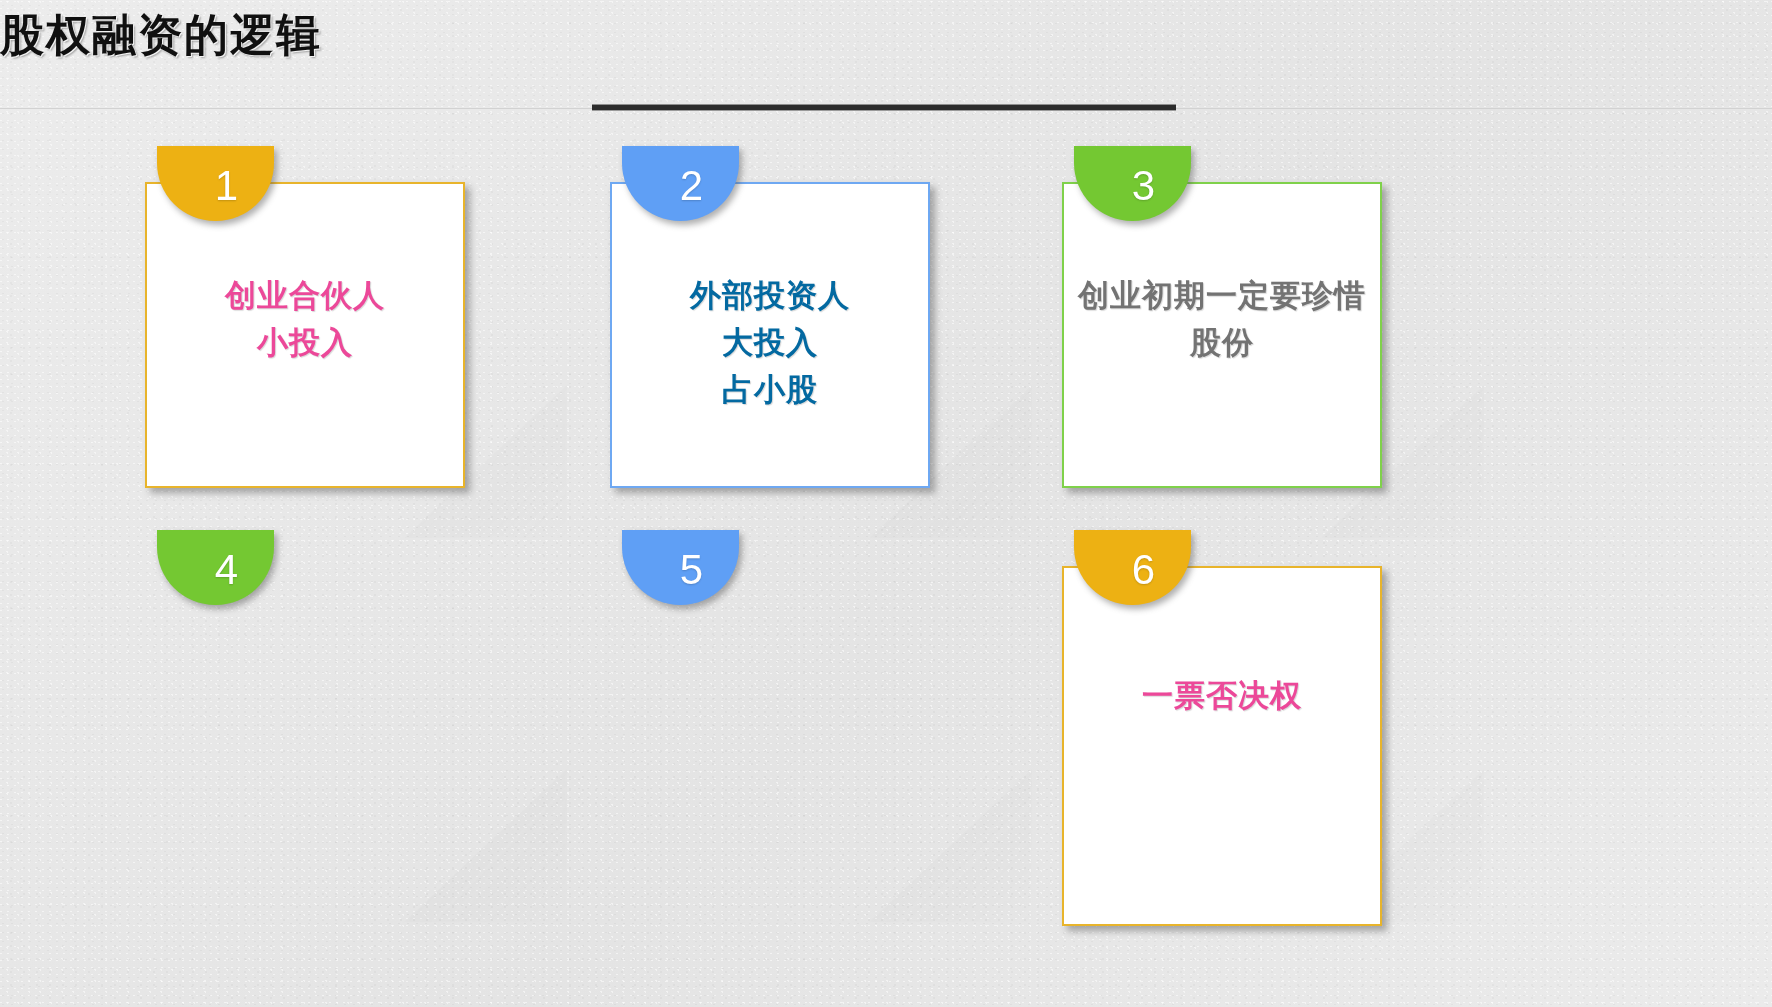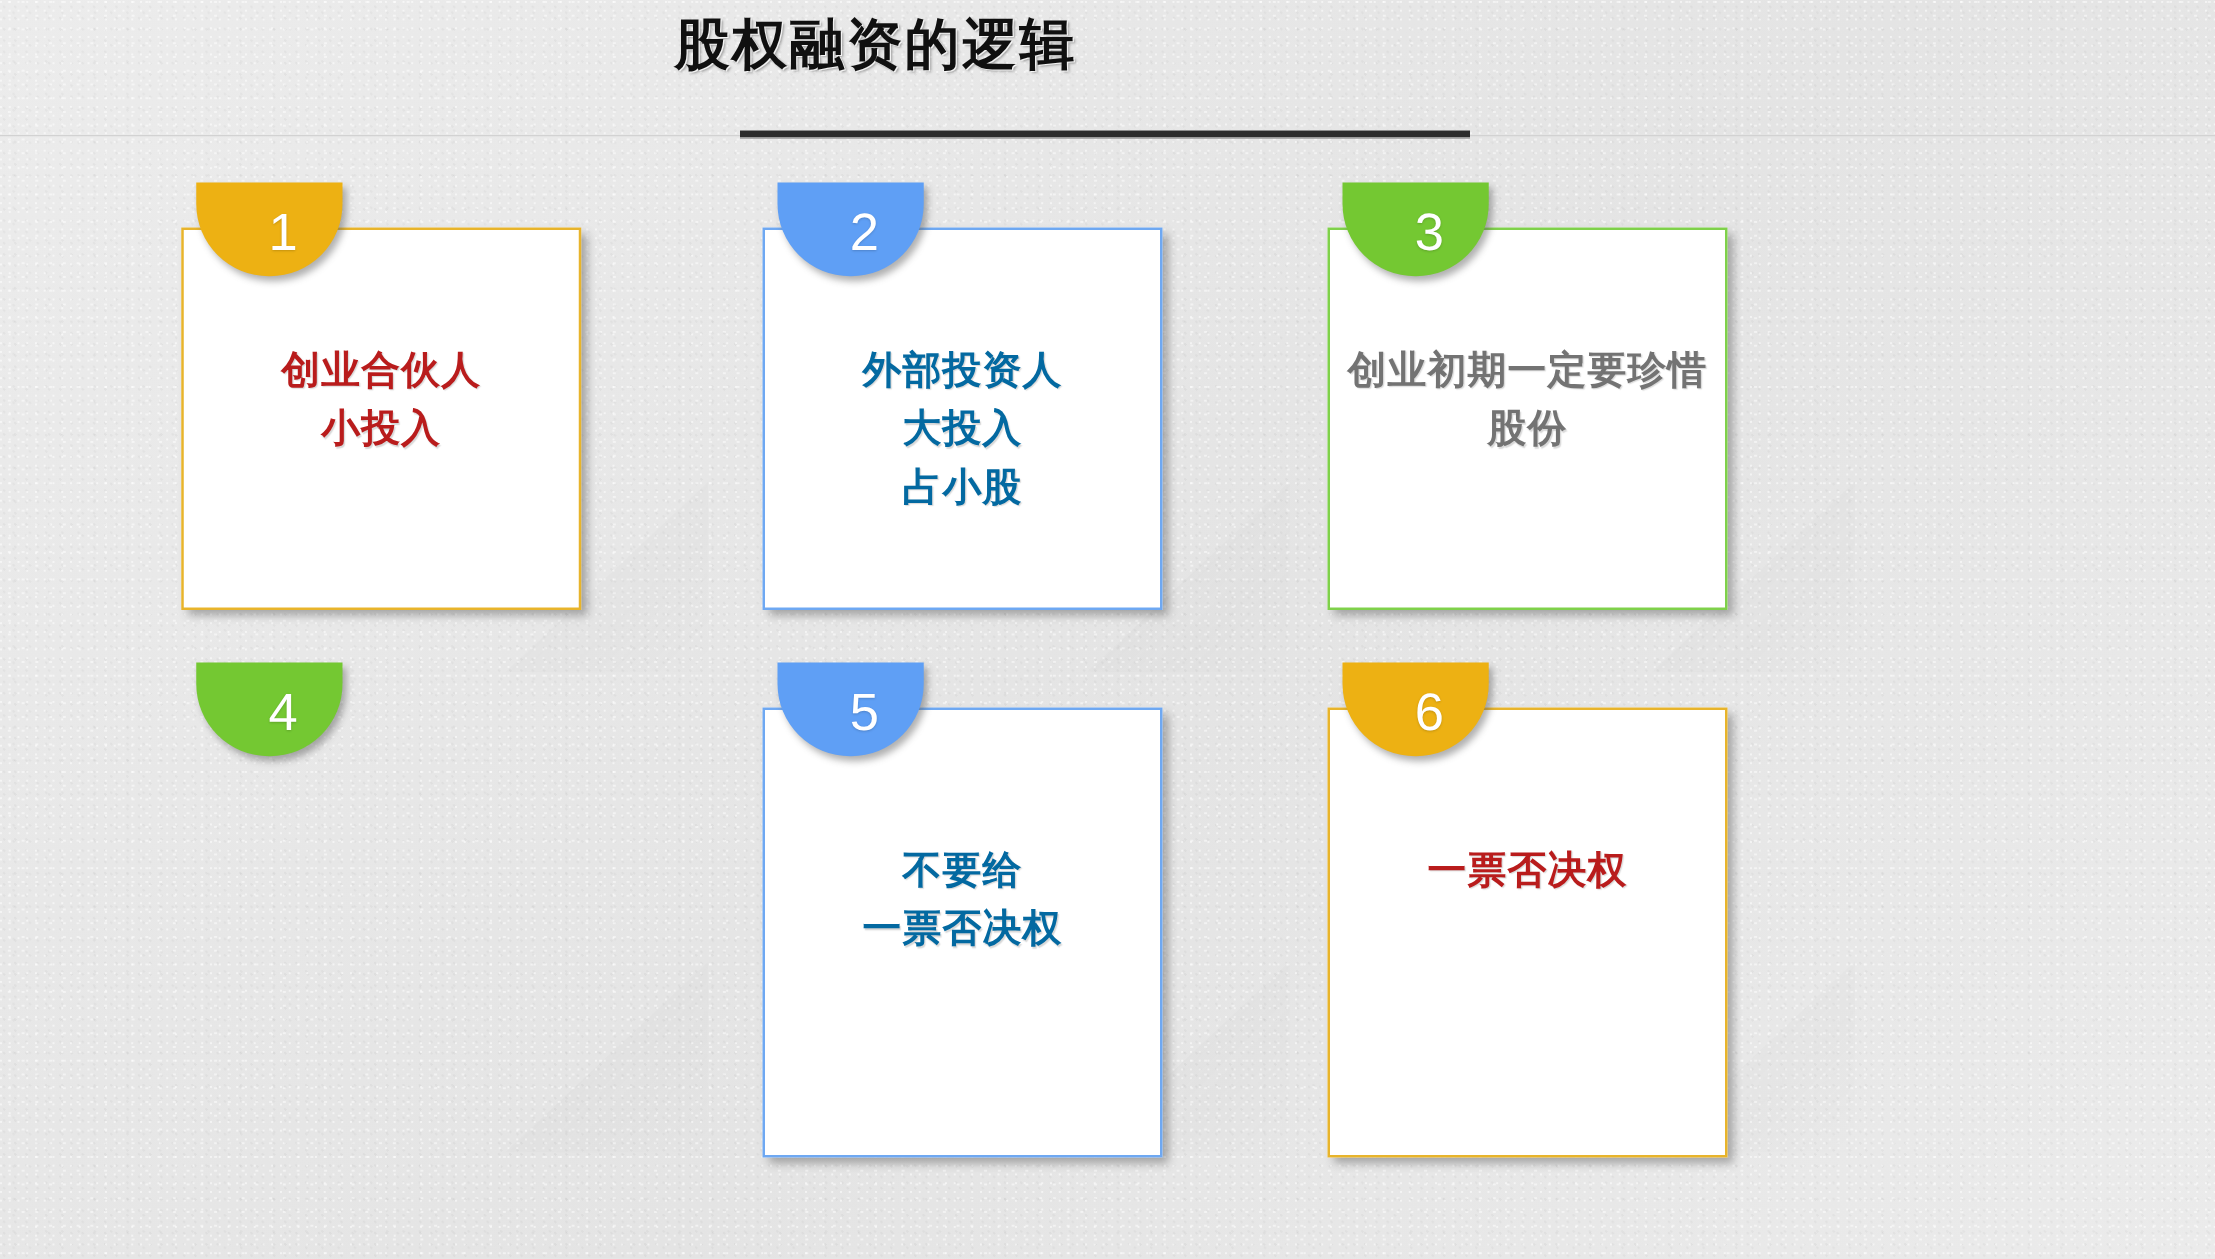--- a/index.html
+++ b/index.html
@@ -35,21 +35,21 @@
     top: 0;
     left: 0;
     width: 1772px;
     height: 110px;
   }
   #title {
     position: absolute;
     top: 6px;
     left: 0;
     width: 1401px;
-    text-align: center;
+    text-align: left;
     font-size: 44px;
     font-weight: bold;
     color: #101010;
     letter-spacing: 2px;
     text-shadow: 1px 1px 0 rgba(255,255,255,0.85), 2px 2px 2px rgba(0,0,0,0.30);
   }
   #hairline {
     position: absolute;
     top: 108px;
     left: 0;
@@ -140,21 +140,21 @@
     justify-content: center;
     padding-top: 16px;
     padding-left: 22px;
     box-sizing: border-box;
     text-shadow: 0 1px 2px rgba(0,0,0,0.18);
   }
 
   
   .amber .card  { border-color: #e8b42b; }
   .amber .badge { background: #edb113; }
-  .amber .card-text { color: #b91c1c; }
+  .amber .card-text { color: #ec4899; }
 
   .blue .card  { border-color: #6ea8f2; }
   .blue .badge { background: #5f9ff5; }
   .blue .card-text { color: #0369a1; }
 
   .green .card  { border-color: #7fd14a; }
   .green .badge { background: #74c832; }
   .green .card-text { color: #737373; }
 </style>
 </head>
@@ -203,32 +203,26 @@
     <div class="badge">3</div>
   </div>
 
   <div class="card-wrap r2 green" style="left:145px; top:530px;">
     <div class="long-shadow"></div>
     <div class="badge">4</div>
   </div>
 
   <div class="card-wrap r2 blue" style="left:610px; top:530px;">
     <div class="long-shadow"></div>
-    <div class="card">
-      <div class="card-text">
-        <div>不要给</div>
+    <div class="badge">5</div>
+  </div>
+
+  <div class="card-wrap r2 amber" style="left:1062px; top:530px;">
+    <div class="long-shadow"></div>
+    <div class="card">
+      <div class="card-text">
         <div>一票否决权</div>
       </div>
     </div>
-    <div class="badge">5</div>
-  </div>
-
-  <div class="card-wrap r2 amber" style="left:1062px; top:530px;">
-    <div class="long-shadow"></div>
-    <div class="card">
-      <div class="card-text">
-        <div>一票否决权</div>
-      </div>
-    </div>
     <div class="badge">6</div>
   </div>
 
 </div>
 
 </body></html>

